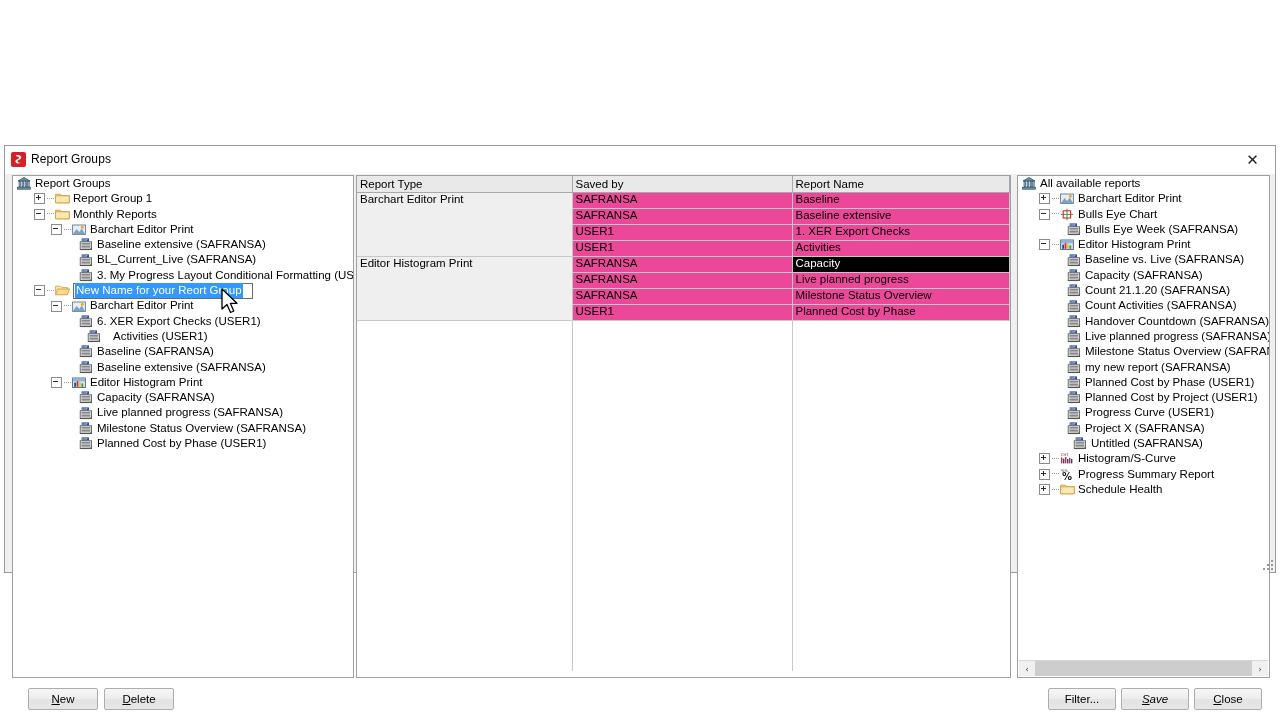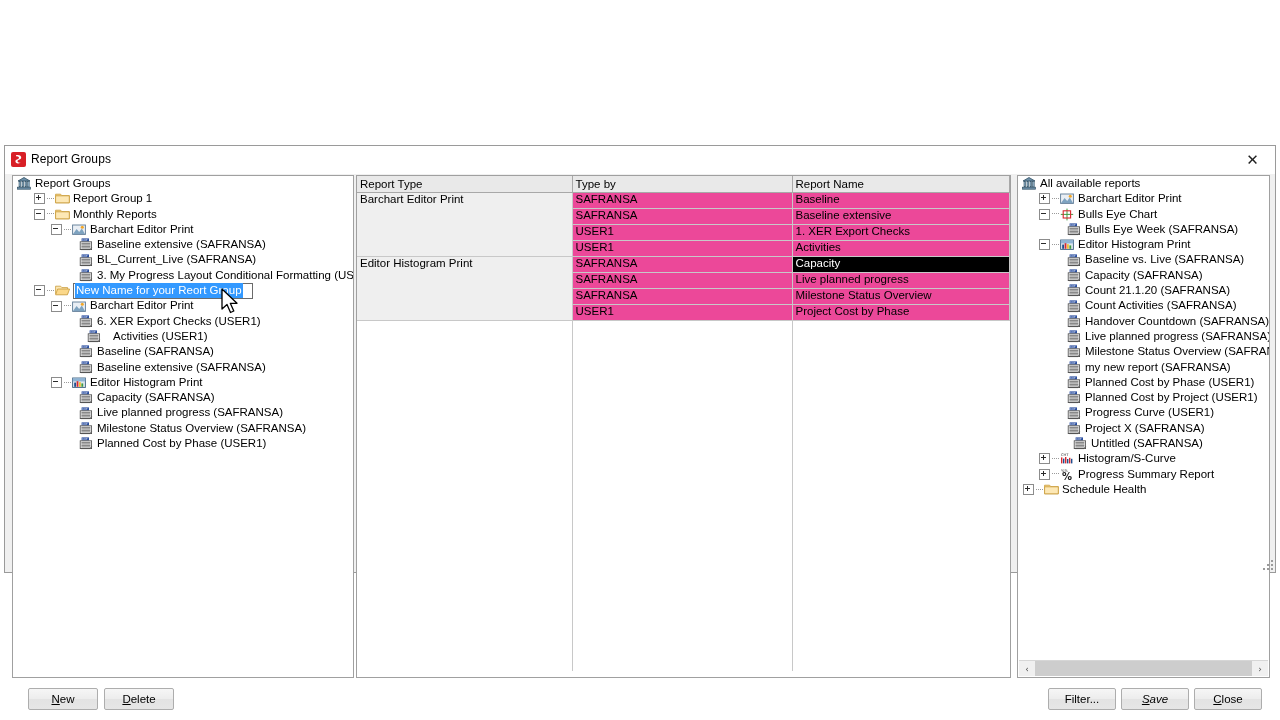--- a/index.html
+++ b/index.html
@@ -423,21 +423,21 @@
     <div class="panel" id="grid-mid">
       <table class="grid">
         <colgroup>
             <col style="width:215px">
             <col style="width:220px">
             <col>
           </colgroup>
         <thead>
           <tr>
             <th>Report Type</th>
-            <th>Type by</th>
+            <th>Saved by</th>
             <th>Report Name</th>
           </tr>
         </thead>
         <tbody id="grid-body">
             <tr>
               <td class="typecell" rowspan="4">Barchart Editor Print</td>
               <td>SAFRANSA</td>
               <td>Baseline</td>
             </tr>
             <tr>
@@ -460,21 +460,21 @@
             <tr>
               <td>SAFRANSA</td>
               <td>Live planned progress</td>
             </tr>
             <tr>
               <td>SAFRANSA</td>
               <td>Milestone Status Overview</td>
             </tr>
             <tr>
               <td>USER1</td>
-              <td>Project Cost by Phase</td>
+              <td>Planned Cost by Phase</td>
             </tr>
             <tr>
               <td style="border-bottom:none;background:#fff;height:350px"></td>
               <td style="border-bottom:none;background:#fff"></td>
               <td style="border-bottom:none;border-right:none;background:#fff"></td>
             </tr>
           </tbody>
       </table>
     </div>
 
@@ -776,21 +776,21 @@
             <span class="expander plus"></span>
             <span class="dots"></span>
             <span class="ico">
               <svg width="14" height="13" viewBox="0 0 14 13">
                 <text x="1" y="4.2" font-size="3.6" fill="#2b2b2b" font-family="DejaVu Sans">%%</text>
                 <text x="2" y="12" font-size="10" fill="#1a1a1a" font-family="DejaVu Sans" font-weight="bold">%</text>
               </svg>
             </span>
             <span class="lbl">Progress Summary Report</span>
           </div>
-          <div class="trow" style="padding-left: 5px; text-align: right;">
+          <div class="trow" style="padding-left: 21px; text-align: right;">
             <span class="expander plus"></span>
             <span class="dots"></span>
             <span class="ico">
               <svg width="15" height="12" viewBox="0 0 15 12">
                 <path d="M0.6 2.2 H5.6 L6.9 3.6 H14.3 V10.8 H0.6 Z" fill="#fbd88a" stroke="#c89a3a" stroke-width="0.8"></path>
                 <path d="M0.6 3.8 H14.3 V10.8 H0.6 Z" fill="#fde8b5" stroke="#c89a3a" stroke-width="0.8"></path>
               </svg>
             </span>
             <span class="lbl">Schedule Health</span>
           </div>

